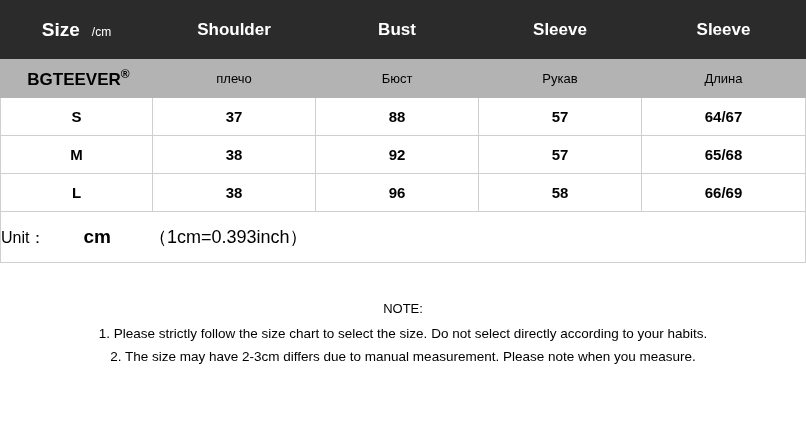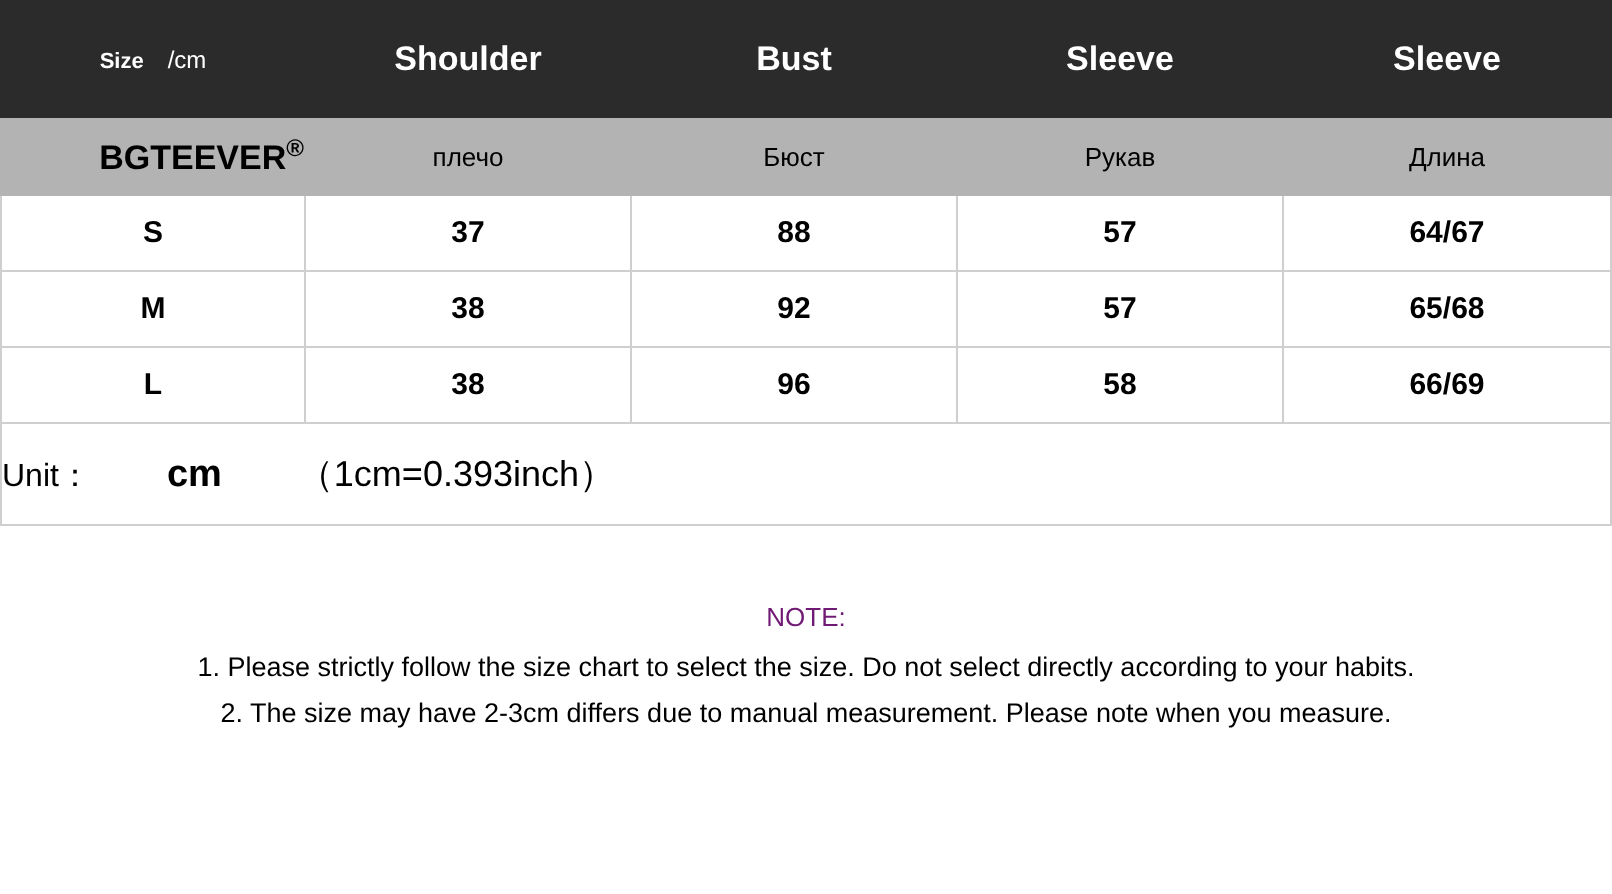--- a/index.html
+++ b/index.html
@@ -47,35 +47,35 @@
     font-size: 17px;
     font-weight: bold;
     border: 1px solid #2b2b2b;
   }
   .size-head-inner {
     display: flex;
     align-items: baseline;
     justify-content: center;
     gap: 12px;
   }
-  .size-head-main { font-size: 11px; font-weight: bold; }
+  .size-head-main { font-size: 19px; font-weight: bold; }
   .size-head-unit { font-size: 12px; font-weight: normal; }
 
   tr.brand-row td {
     background: #b3b3b3;
     color: #000000;
     height: 38px;
     font-size: 13px;
     font-weight: normal;
     border: 1px solid #b3b3b3;
   }
   tr.brand-row td.brand-cell {
     font-size: 17px;
     font-weight: bold;
-    text-align: right;
+    text-align: center;
     padding-left: 4px;
   }
   .reg-mark { font-size: 12px; vertical-align: super; }
 
   tr.data-row td {
     height: 37px;
     background: #ffffff;
     font-size: 15px;
   }
   tr.unit-row td {
@@ -93,21 +93,21 @@
   }
   .unit-label { font-weight: normal; font-size: 16px; }
   .unit-value { font-weight: bold; font-size: 19px; }
   .unit-conv { font-weight: normal; font-size: 18px; }
 
   .note-block {
     margin-top: 38px;
     text-align: center;
   }
   .note-title {
-    color: #701a75;
+    color: #000000;
     font-size: 13px;
     font-weight: normal;
     margin-bottom: 10px;
     text-align: center;
   }
   .note-line {
     font-size: 13.5px;
     color: #000000;
     margin: 0 0 8px 0;
     font-family: Liberation Sans, sans-serif;

